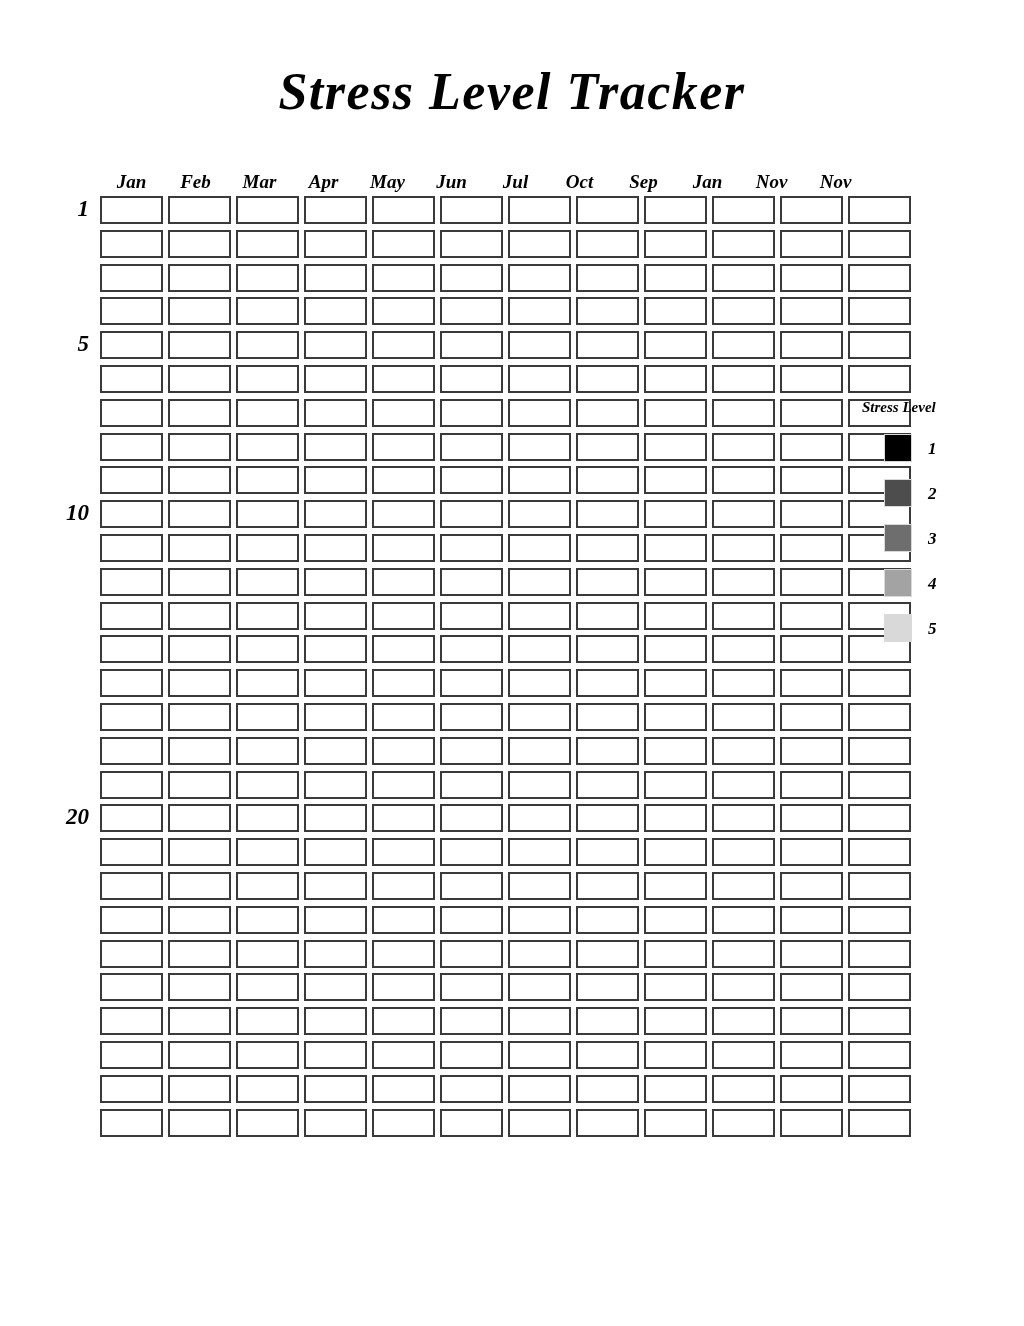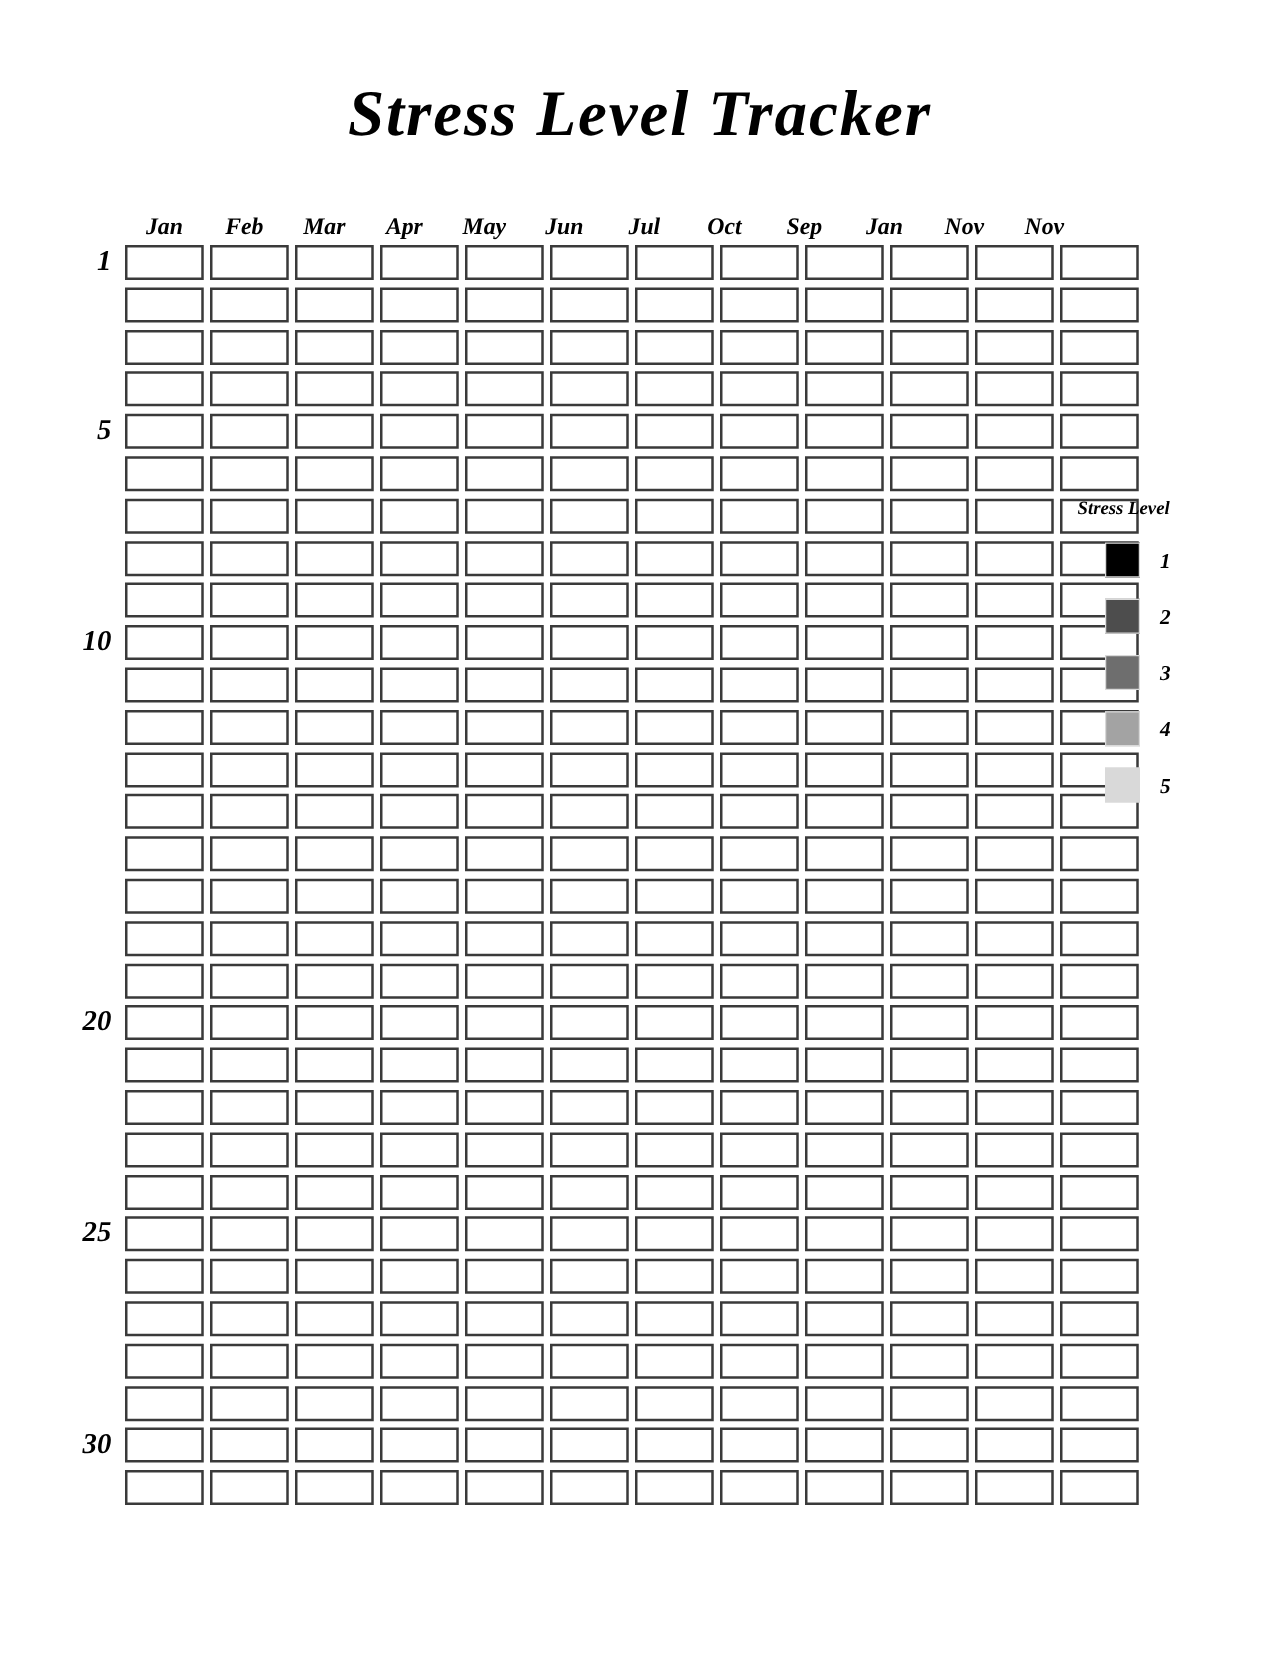--- a/index.html
+++ b/index.html
@@ -472,92 +472,62 @@
         <div class="day-cell" style="background: rgb(255, 255, 255); border-color: rgb(58, 58, 58);"></div>
         <div class="day-cell" style="background: rgb(255, 255, 255); border-color: rgb(58, 58, 58);"></div>
         <div class="day-cell" style="background: rgb(255, 255, 255); border-color: rgb(58, 58, 58);"></div>
         <div class="day-cell" style="background: rgb(255, 255, 255); border-color: rgb(58, 58, 58);"></div>
         <div class="day-cell" style="background: rgb(255, 255, 255); border-color: rgb(58, 58, 58);"></div>
         <div class="day-cell" style="background: rgb(255, 255, 255); border-color: rgb(58, 58, 58);"></div>
         <div class="day-cell" style="background: rgb(255, 255, 255); border-color: rgb(58, 58, 58);"></div>
         <div class="day-cell" style="background: rgb(255, 255, 255); border-color: rgb(58, 58, 58);"></div>
       </div>
       <div class="day-row">
-        <div class="day-label">25</div>
-        <div class="day-cell" style="background: rgb(255, 255, 255); border-color: rgb(58, 58, 58);"></div>
-        <div class="day-cell" style="background: rgb(255, 255, 255); border-color: rgb(58, 58, 58);"></div>
-        <div class="day-cell" style="background: rgb(255, 255, 255); border-color: rgb(58, 58, 58);"></div>
-        <div class="day-cell" style="background: rgb(255, 255, 255); border-color: rgb(58, 58, 58);"></div>
-        <div class="day-cell" style="background: rgb(255, 255, 255); border-color: rgb(58, 58, 58);"></div>
-        <div class="day-cell" style="background: rgb(255, 255, 255); border-color: rgb(58, 58, 58);"></div>
-        <div class="day-cell" style="background: rgb(255, 255, 255); border-color: rgb(58, 58, 58);"></div>
-        <div class="day-cell" style="background: rgb(255, 255, 255); border-color: rgb(58, 58, 58);"></div>
-        <div class="day-cell" style="background: rgb(255, 255, 255); border-color: rgb(58, 58, 58);"></div>
-        <div class="day-cell" style="background: rgb(255, 255, 255); border-color: rgb(58, 58, 58);"></div>
-        <div class="day-cell" style="background: rgb(255, 255, 255); border-color: rgb(58, 58, 58);"></div>
-        <div class="day-cell" style="background: rgb(255, 255, 255); border-color: rgb(58, 58, 58);"></div>
-      </div>
-      <div class="day-row">
-        <div class="day-cell" style="background: rgb(255, 255, 255); border-color: rgb(58, 58, 58);"></div>
-        <div class="day-cell" style="background: rgb(255, 255, 255); border-color: rgb(58, 58, 58);"></div>
-        <div class="day-cell" style="background: rgb(255, 255, 255); border-color: rgb(58, 58, 58);"></div>
-        <div class="day-cell" style="background: rgb(255, 255, 255); border-color: rgb(58, 58, 58);"></div>
-        <div class="day-cell" style="background: rgb(255, 255, 255); border-color: rgb(58, 58, 58);"></div>
-        <div class="day-cell" style="background: rgb(255, 255, 255); border-color: rgb(58, 58, 58);"></div>
-        <div class="day-cell" style="background: rgb(255, 255, 255); border-color: rgb(58, 58, 58);"></div>
-        <div class="day-cell" style="background: rgb(255, 255, 255); border-color: rgb(58, 58, 58);"></div>
-        <div class="day-cell" style="background: rgb(255, 255, 255); border-color: rgb(58, 58, 58);"></div>
-        <div class="day-cell" style="background: rgb(255, 255, 255); border-color: rgb(58, 58, 58);"></div>
-        <div class="day-cell" style="background: rgb(255, 255, 255); border-color: rgb(58, 58, 58);"></div>
-        <div class="day-cell" style="background: rgb(255, 255, 255); border-color: rgb(58, 58, 58);"></div>
-      </div>
-      <div class="day-row">
-        <div class="day-cell" style="background: rgb(255, 255, 255); border-color: rgb(58, 58, 58);"></div>
-        <div class="day-cell" style="background: rgb(255, 255, 255); border-color: rgb(58, 58, 58);"></div>
-        <div class="day-cell" style="background: rgb(255, 255, 255); border-color: rgb(58, 58, 58);"></div>
-        <div class="day-cell" style="background: rgb(255, 255, 255); border-color: rgb(58, 58, 58);"></div>
-        <div class="day-cell" style="background: rgb(255, 255, 255); border-color: rgb(58, 58, 58);"></div>
-        <div class="day-cell" style="background: rgb(255, 255, 255); border-color: rgb(58, 58, 58);"></div>
-        <div class="day-cell" style="background: rgb(255, 255, 255); border-color: rgb(58, 58, 58);"></div>
-        <div class="day-cell" style="background: rgb(255, 255, 255); border-color: rgb(58, 58, 58);"></div>
-        <div class="day-cell" style="background: rgb(255, 255, 255); border-color: rgb(58, 58, 58);"></div>
-        <div class="day-cell" style="background: rgb(255, 255, 255); border-color: rgb(58, 58, 58);"></div>
-        <div class="day-cell" style="background: rgb(255, 255, 255); border-color: rgb(58, 58, 58);"></div>
-        <div class="day-cell" style="background: rgb(255, 255, 255); border-color: rgb(58, 58, 58);"></div>
-      </div>
-      <div class="day-row">
-        <div class="day-cell" style="background: rgb(255, 255, 255); border-color: rgb(58, 58, 58);"></div>
-        <div class="day-cell" style="background: rgb(255, 255, 255); border-color: rgb(58, 58, 58);"></div>
-        <div class="day-cell" style="background: rgb(255, 255, 255); border-color: rgb(58, 58, 58);"></div>
-        <div class="day-cell" style="background: rgb(255, 255, 255); border-color: rgb(58, 58, 58);"></div>
-        <div class="day-cell" style="background: rgb(255, 255, 255); border-color: rgb(58, 58, 58);"></div>
-        <div class="day-cell" style="background: rgb(255, 255, 255); border-color: rgb(58, 58, 58);"></div>
-        <div class="day-cell" style="background: rgb(255, 255, 255); border-color: rgb(58, 58, 58);"></div>
-        <div class="day-cell" style="background: rgb(255, 255, 255); border-color: rgb(58, 58, 58);"></div>
-        <div class="day-cell" style="background: rgb(255, 255, 255); border-color: rgb(58, 58, 58);"></div>
-        <div class="day-cell" style="background: rgb(255, 255, 255); border-color: rgb(58, 58, 58);"></div>
-        <div class="day-cell" style="background: rgb(255, 255, 255); border-color: rgb(58, 58, 58);"></div>
-        <div class="day-cell" style="background: rgb(255, 255, 255); border-color: rgb(58, 58, 58);"></div>
-      </div>
-      <div class="day-row">
-        <div class="day-cell" style="background: rgb(255, 255, 255); border-color: rgb(58, 58, 58);"></div>
-        <div class="day-cell" style="background: rgb(255, 255, 255); border-color: rgb(58, 58, 58);"></div>
-        <div class="day-cell" style="background: rgb(255, 255, 255); border-color: rgb(58, 58, 58);"></div>
-        <div class="day-cell" style="background: rgb(255, 255, 255); border-color: rgb(58, 58, 58);"></div>
-        <div class="day-cell" style="background: rgb(255, 255, 255); border-color: rgb(58, 58, 58);"></div>
-        <div class="day-cell" style="background: rgb(255, 255, 255); border-color: rgb(58, 58, 58);"></div>
-        <div class="day-cell" style="background: rgb(255, 255, 255); border-color: rgb(58, 58, 58);"></div>
-        <div class="day-cell" style="background: rgb(255, 255, 255); border-color: rgb(58, 58, 58);"></div>
-        <div class="day-cell" style="background: rgb(255, 255, 255); border-color: rgb(58, 58, 58);"></div>
-        <div class="day-cell" style="background: rgb(255, 255, 255); border-color: rgb(58, 58, 58);"></div>
-        <div class="day-cell" style="background: rgb(255, 255, 255); border-color: rgb(58, 58, 58);"></div>
-        <div class="day-cell" style="background: rgb(255, 255, 255); border-color: rgb(58, 58, 58);"></div>
-      </div>
-      <div class="day-row">
-        <div class="day-label">30</div>
+        <div class="day-cell" style="background: rgb(255, 255, 255); border-color: rgb(58, 58, 58);"></div>
+        <div class="day-cell" style="background: rgb(255, 255, 255); border-color: rgb(58, 58, 58);"></div>
+        <div class="day-cell" style="background: rgb(255, 255, 255); border-color: rgb(58, 58, 58);"></div>
+        <div class="day-cell" style="background: rgb(255, 255, 255); border-color: rgb(58, 58, 58);"></div>
+        <div class="day-cell" style="background: rgb(255, 255, 255); border-color: rgb(58, 58, 58);"></div>
+        <div class="day-cell" style="background: rgb(255, 255, 255); border-color: rgb(58, 58, 58);"></div>
+        <div class="day-cell" style="background: rgb(255, 255, 255); border-color: rgb(58, 58, 58);"></div>
+        <div class="day-cell" style="background: rgb(255, 255, 255); border-color: rgb(58, 58, 58);"></div>
+        <div class="day-cell" style="background: rgb(255, 255, 255); border-color: rgb(58, 58, 58);"></div>
+        <div class="day-cell" style="background: rgb(255, 255, 255); border-color: rgb(58, 58, 58);"></div>
+        <div class="day-cell" style="background: rgb(255, 255, 255); border-color: rgb(58, 58, 58);"></div>
+        <div class="day-cell" style="background: rgb(255, 255, 255); border-color: rgb(58, 58, 58);"></div>
+      </div>
+      <div class="day-row">
+        <div class="day-cell" style="background: rgb(255, 255, 255); border-color: rgb(58, 58, 58);"></div>
+        <div class="day-cell" style="background: rgb(255, 255, 255); border-color: rgb(58, 58, 58);"></div>
+        <div class="day-cell" style="background: rgb(255, 255, 255); border-color: rgb(58, 58, 58);"></div>
+        <div class="day-cell" style="background: rgb(255, 255, 255); border-color: rgb(58, 58, 58);"></div>
+        <div class="day-cell" style="background: rgb(255, 255, 255); border-color: rgb(58, 58, 58);"></div>
+        <div class="day-cell" style="background: rgb(255, 255, 255); border-color: rgb(58, 58, 58);"></div>
+        <div class="day-cell" style="background: rgb(255, 255, 255); border-color: rgb(58, 58, 58);"></div>
+        <div class="day-cell" style="background: rgb(255, 255, 255); border-color: rgb(58, 58, 58);"></div>
+        <div class="day-cell" style="background: rgb(255, 255, 255); border-color: rgb(58, 58, 58);"></div>
+        <div class="day-cell" style="background: rgb(255, 255, 255); border-color: rgb(58, 58, 58);"></div>
+        <div class="day-cell" style="background: rgb(255, 255, 255); border-color: rgb(58, 58, 58);"></div>
+        <div class="day-cell" style="background: rgb(255, 255, 255); border-color: rgb(58, 58, 58);"></div>
+      </div>
+      <div class="day-row">
+        <div class="day-cell" style="background: rgb(255, 255, 255); border-color: rgb(58, 58, 58);"></div>
+        <div class="day-cell" style="background: rgb(255, 255, 255); border-color: rgb(58, 58, 58);"></div>
+        <div class="day-cell" style="background: rgb(255, 255, 255); border-color: rgb(58, 58, 58);"></div>
+        <div class="day-cell" style="background: rgb(255, 255, 255); border-color: rgb(58, 58, 58);"></div>
+        <div class="day-cell" style="background: rgb(255, 255, 255); border-color: rgb(58, 58, 58);"></div>
+        <div class="day-cell" style="background: rgb(255, 255, 255); border-color: rgb(58, 58, 58);"></div>
+        <div class="day-cell" style="background: rgb(255, 255, 255); border-color: rgb(58, 58, 58);"></div>
+        <div class="day-cell" style="background: rgb(255, 255, 255); border-color: rgb(58, 58, 58);"></div>
+        <div class="day-cell" style="background: rgb(255, 255, 255); border-color: rgb(58, 58, 58);"></div>
+        <div class="day-cell" style="background: rgb(255, 255, 255); border-color: rgb(58, 58, 58);"></div>
+        <div class="day-cell" style="background: rgb(255, 255, 255); border-color: rgb(58, 58, 58);"></div>
+        <div class="day-cell" style="background: rgb(255, 255, 255); border-color: rgb(58, 58, 58);"></div>
+      </div>
+      <div class="day-row">
         <div class="day-cell" style="background: rgb(255, 255, 255); border-color: rgb(58, 58, 58);"></div>
         <div class="day-cell" style="background: rgb(255, 255, 255); border-color: rgb(58, 58, 58);"></div>
         <div class="day-cell" style="background: rgb(255, 255, 255); border-color: rgb(58, 58, 58);"></div>
         <div class="day-cell" style="background: rgb(255, 255, 255); border-color: rgb(58, 58, 58);"></div>
         <div class="day-cell" style="background: rgb(255, 255, 255); border-color: rgb(58, 58, 58);"></div>
         <div class="day-cell" style="background: rgb(255, 255, 255); border-color: rgb(58, 58, 58);"></div>
         <div class="day-cell" style="background: rgb(255, 255, 255); border-color: rgb(58, 58, 58);"></div>
         <div class="day-cell" style="background: rgb(255, 255, 255); border-color: rgb(58, 58, 58);"></div>
         <div class="day-cell" style="background: rgb(255, 255, 255); border-color: rgb(58, 58, 58);"></div>
         <div class="day-cell" style="background: rgb(255, 255, 255); border-color: rgb(58, 58, 58);"></div>

